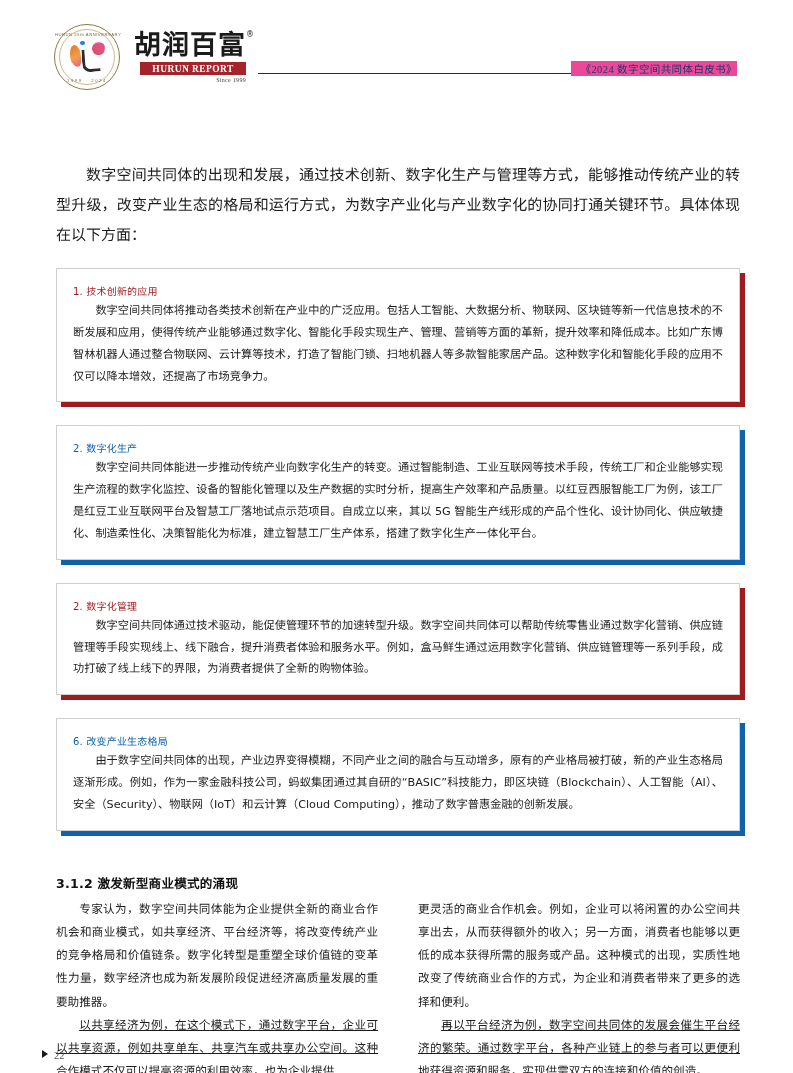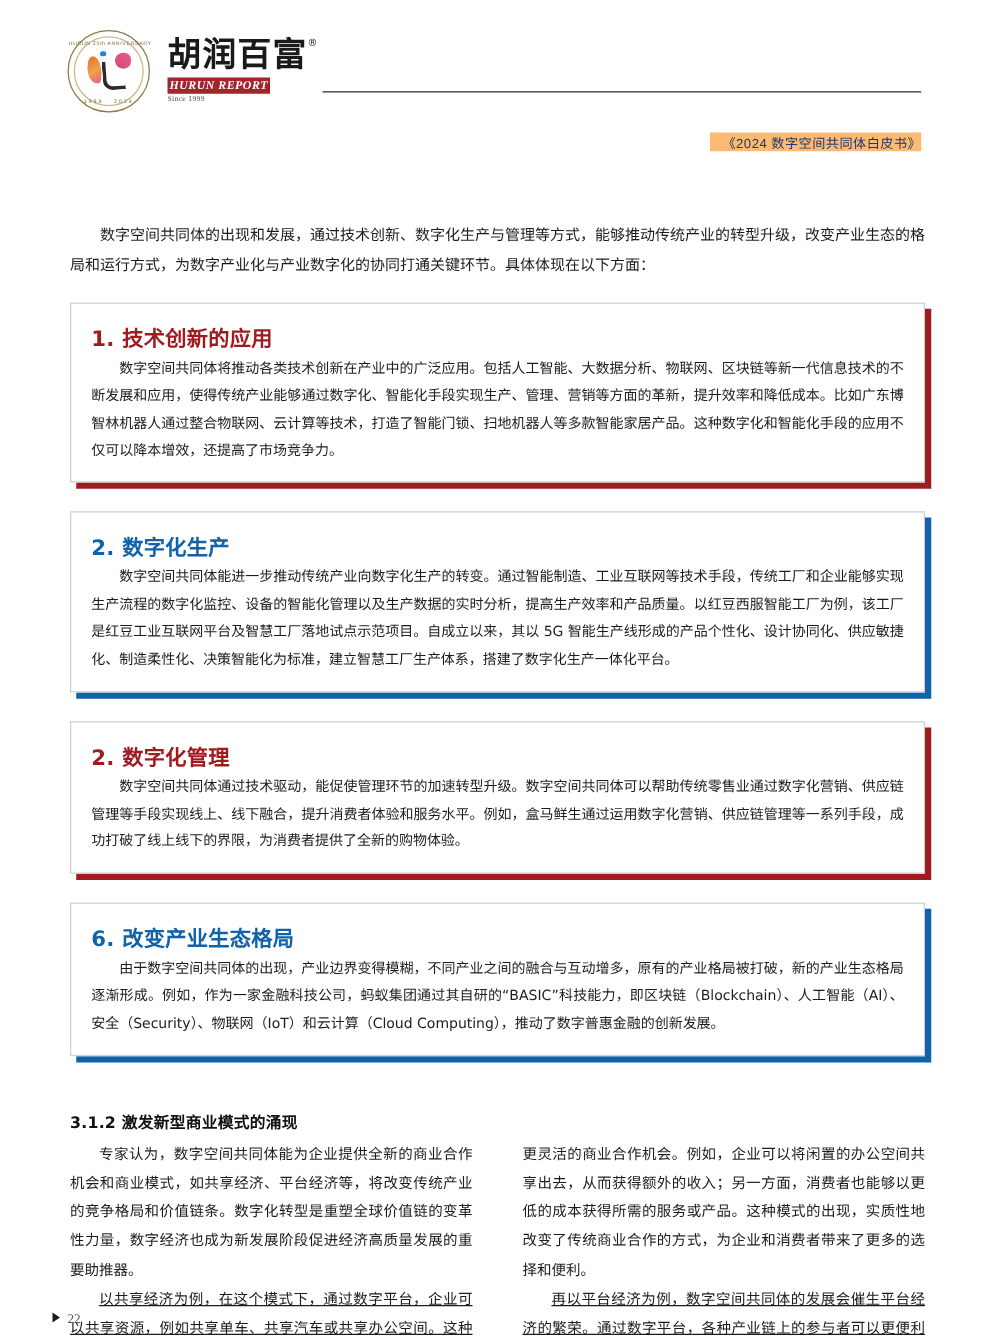--- a/index.html
+++ b/index.html
@@ -90,50 +90,49 @@
     border-left: 3.2px solid #2c2c2c;
     border-bottom: 3.2px solid #2c2c2c;
     border-bottom-left-radius: 8px;
     transform: rotate(-4deg);
   }
 
   .logo-word {
     margin-left: 14px;
     display: flex;
     flex-direction: column;
-    align-items: flex-start;
+    align-items: flex-end;
   }
   .logo-word .cn {
     font-size: 27px;
     font-weight: bold;
     letter-spacing: 1px;
     color: #1a1a1a;
     line-height: 1.05;
     font-family: "DejaVu Sans", "Liberation Sans", sans-serif;
     position: relative;
   }
   .logo-word .cn .reg {
     position: absolute;
     right: -9px;
     top: 0px;
     font-size: 8px;
     font-weight: normal;
   }
   .logo-word .en-bar {
     margin-top: 3px;
-    width: 82px;
+    width: 106px;
     background: #a4242c;
     color: #ffffff;
     text-align: center;
     font-size: 9.5px;
     font-weight: bold;
     letter-spacing: 0.4px;
     padding: 1.5px 0 1.5px 0;
     font-family: "Liberation Serif", serif;
-    font-style: italic;
   }
   .logo-word .since {
     margin-top: 1.5px;
     font-size: 6px;
     color: #444;
     letter-spacing: 0.3px;
     font-family: "Liberation Serif", serif;
   }
 
   .header-rule {
@@ -141,46 +140,45 @@
     left: 258px;
     right: 56px;
     top: 73px;
     height: 1px;
     background: #2c2c2c;
   }
   .header-title {
     position: absolute;
     right: 56px;
     top: 61px;
-    background: #fdba74;
+    background: #ec4899;
     padding-left: 10px;
     font-size: 10.5px;
     color: #1b3a6b;
     letter-spacing: 0.4px;
-    font-family: Liberation Sans, sans-serif;
+    font-family: Liberation Serif, serif;
     white-space: nowrap;
-    margin-top: 45px;
   }
 
   
   .content {
     position: absolute;
     left: 56px;
     top: 160px;
     width: 684px;
   }
 
   .intro-para {
-    font-size: 12px;
+    font-size: 15px;
     line-height: 2.0;
     text-indent: 2em;
     color: #1c1c1c;
     text-align: justify;
     font-family: Liberation Sans, sans-serif;
-    margin: 16px 0 18px 0;
+    margin: 0 0 18px 0;
   }
 
   
   .callout {
     position: relative;
     border: 1px solid #cfcfcf;
     background: #ffffff;
     padding: 14px 16px 14px 16px;
     margin-bottom: 23px;
     box-sizing: border-box;
@@ -194,22 +192,22 @@
     left: 5px;
     z-index: -1;
   }
   .callout-red {
     box-shadow: 5px 5px 0 0 #9e1b1f;
   }
   .callout-blue {
     box-shadow: 5px 5px 0 0 #1062ab;
   }
   .callout-title {
-    font-size: 17px;
-    font-weight: bold;
+    font-size: 10px;
+    font-weight: normal;
     margin: 0 0 2px 0;
     letter-spacing: 0.2px;
     font-family: "DejaVu Sans", "Liberation Sans", sans-serif;
   }
   .callout-red .callout-title { color: #9e1b1f; }
   .callout-blue .callout-title { color: #1062ab; }
   .callout-body {
     font-size: 11.2px;
     line-height: 1.95;
     text-indent: 2em;

